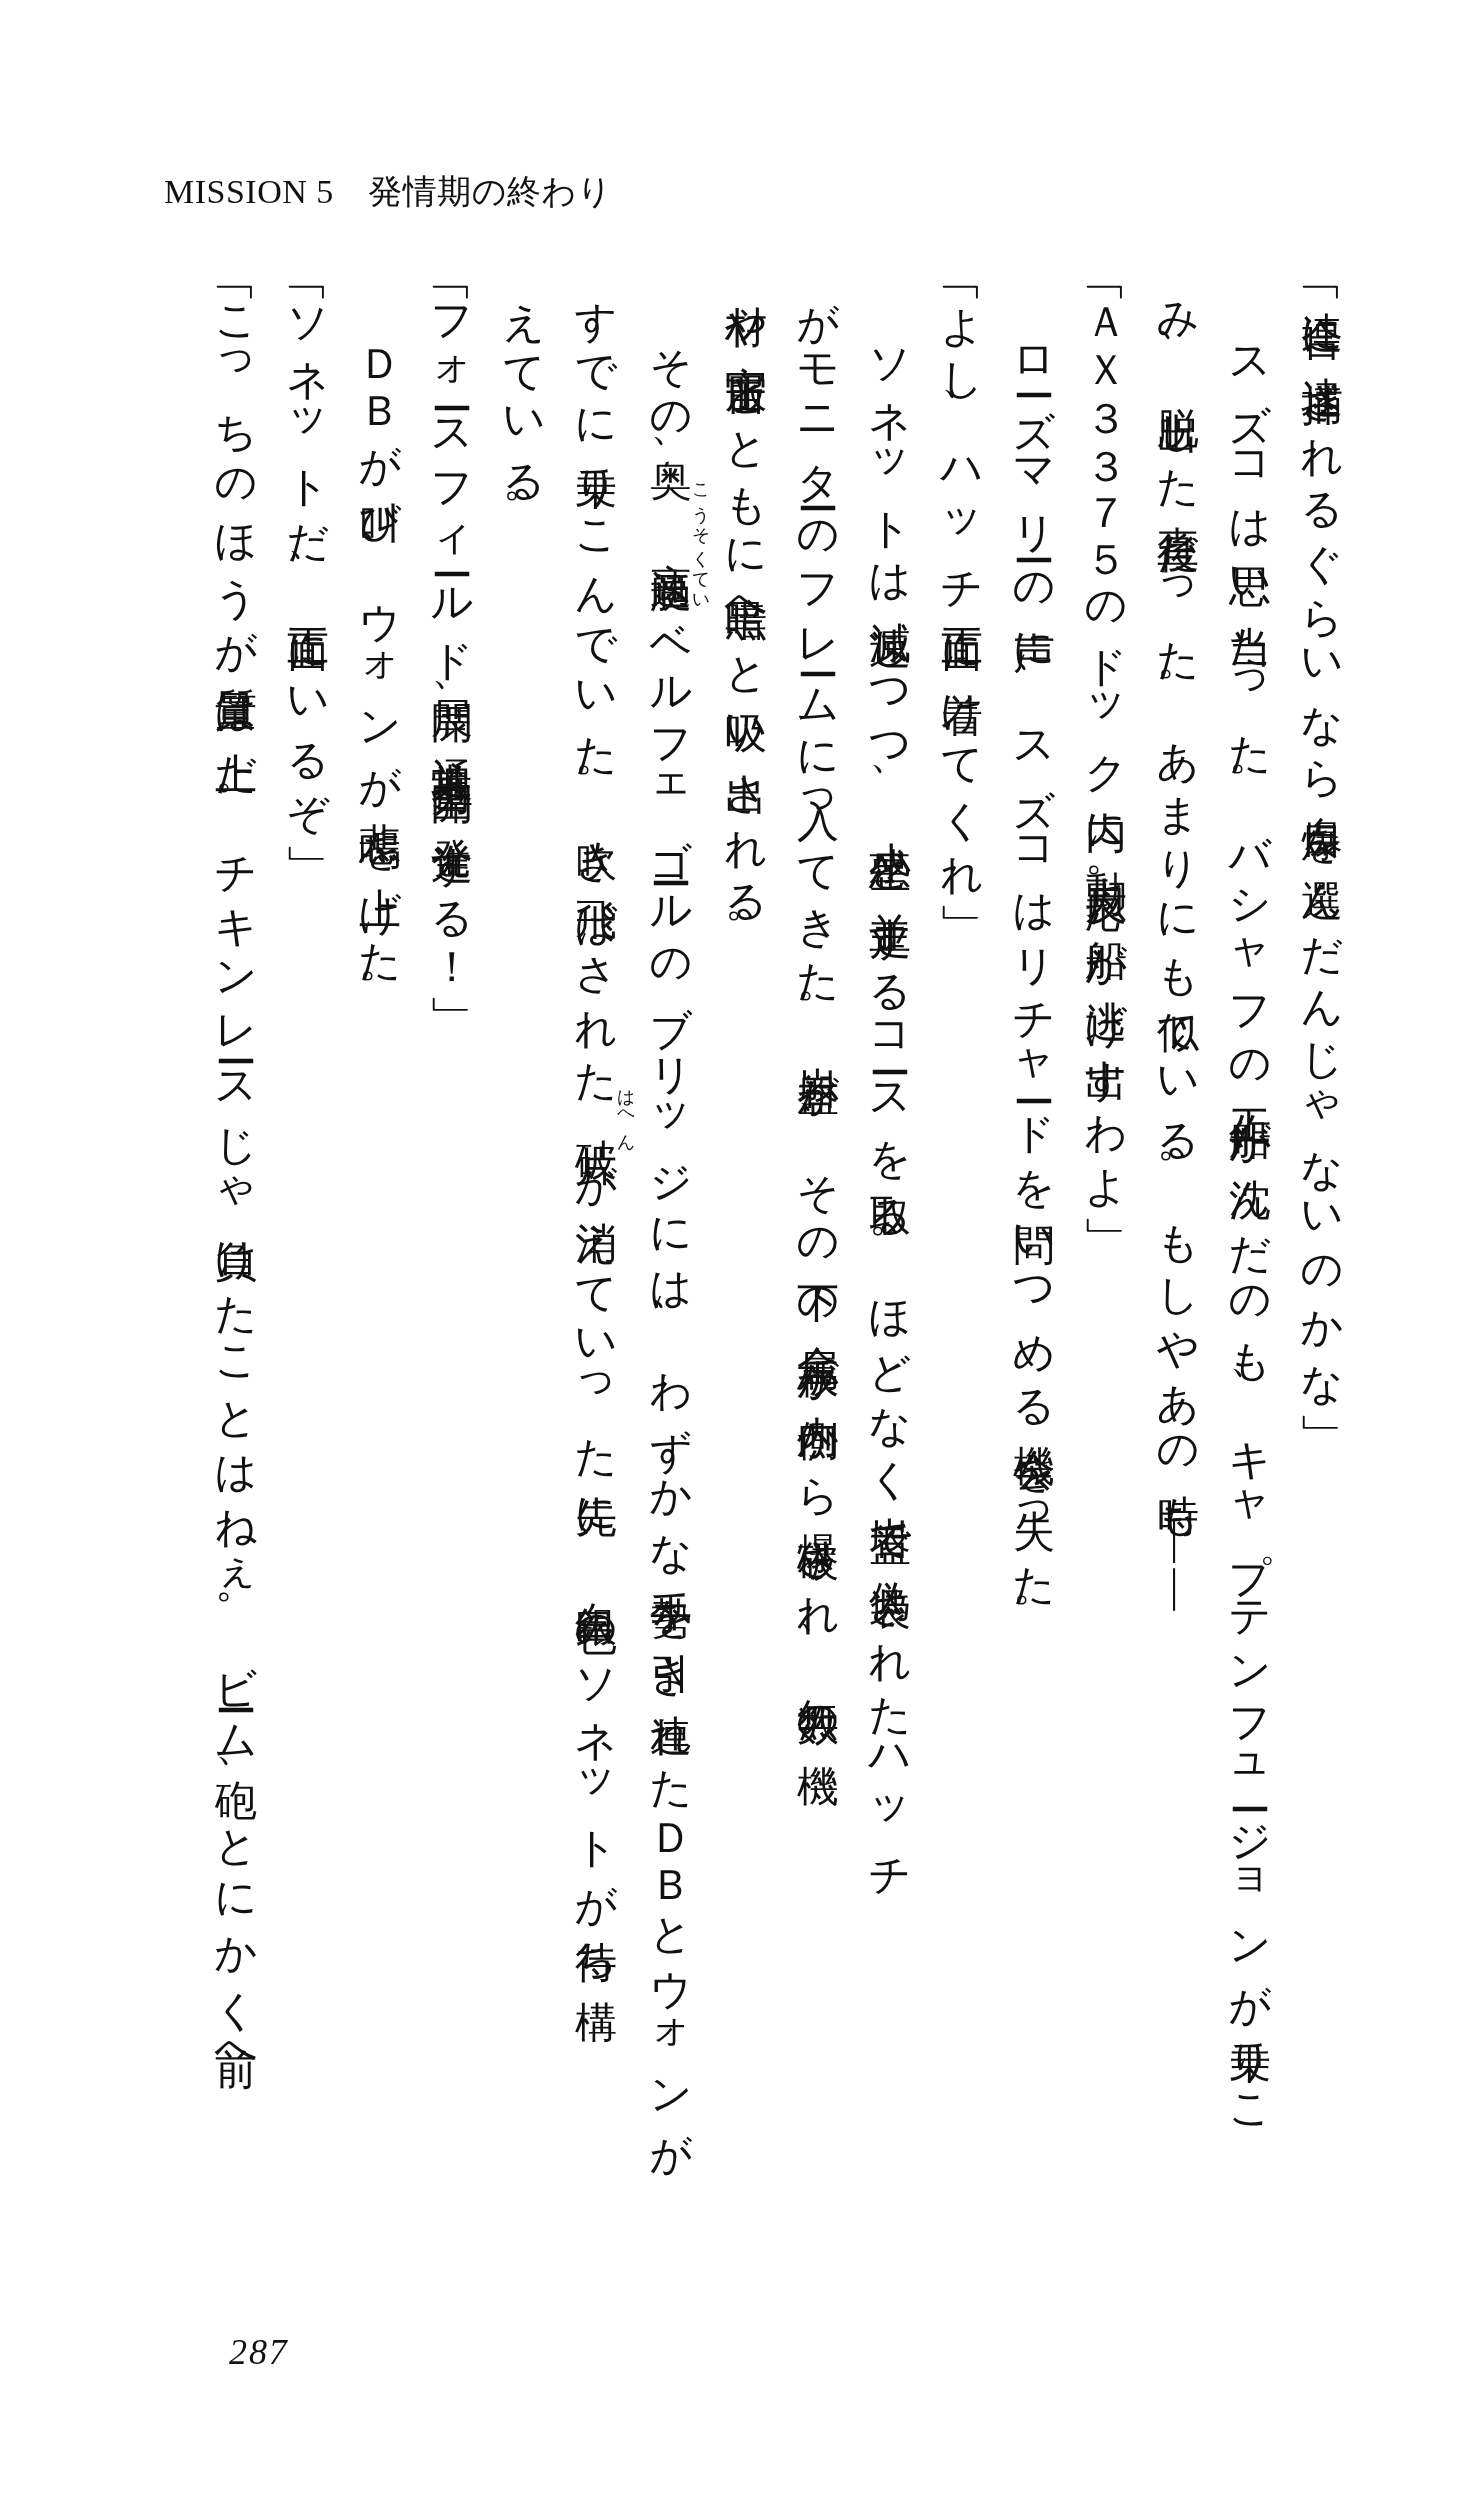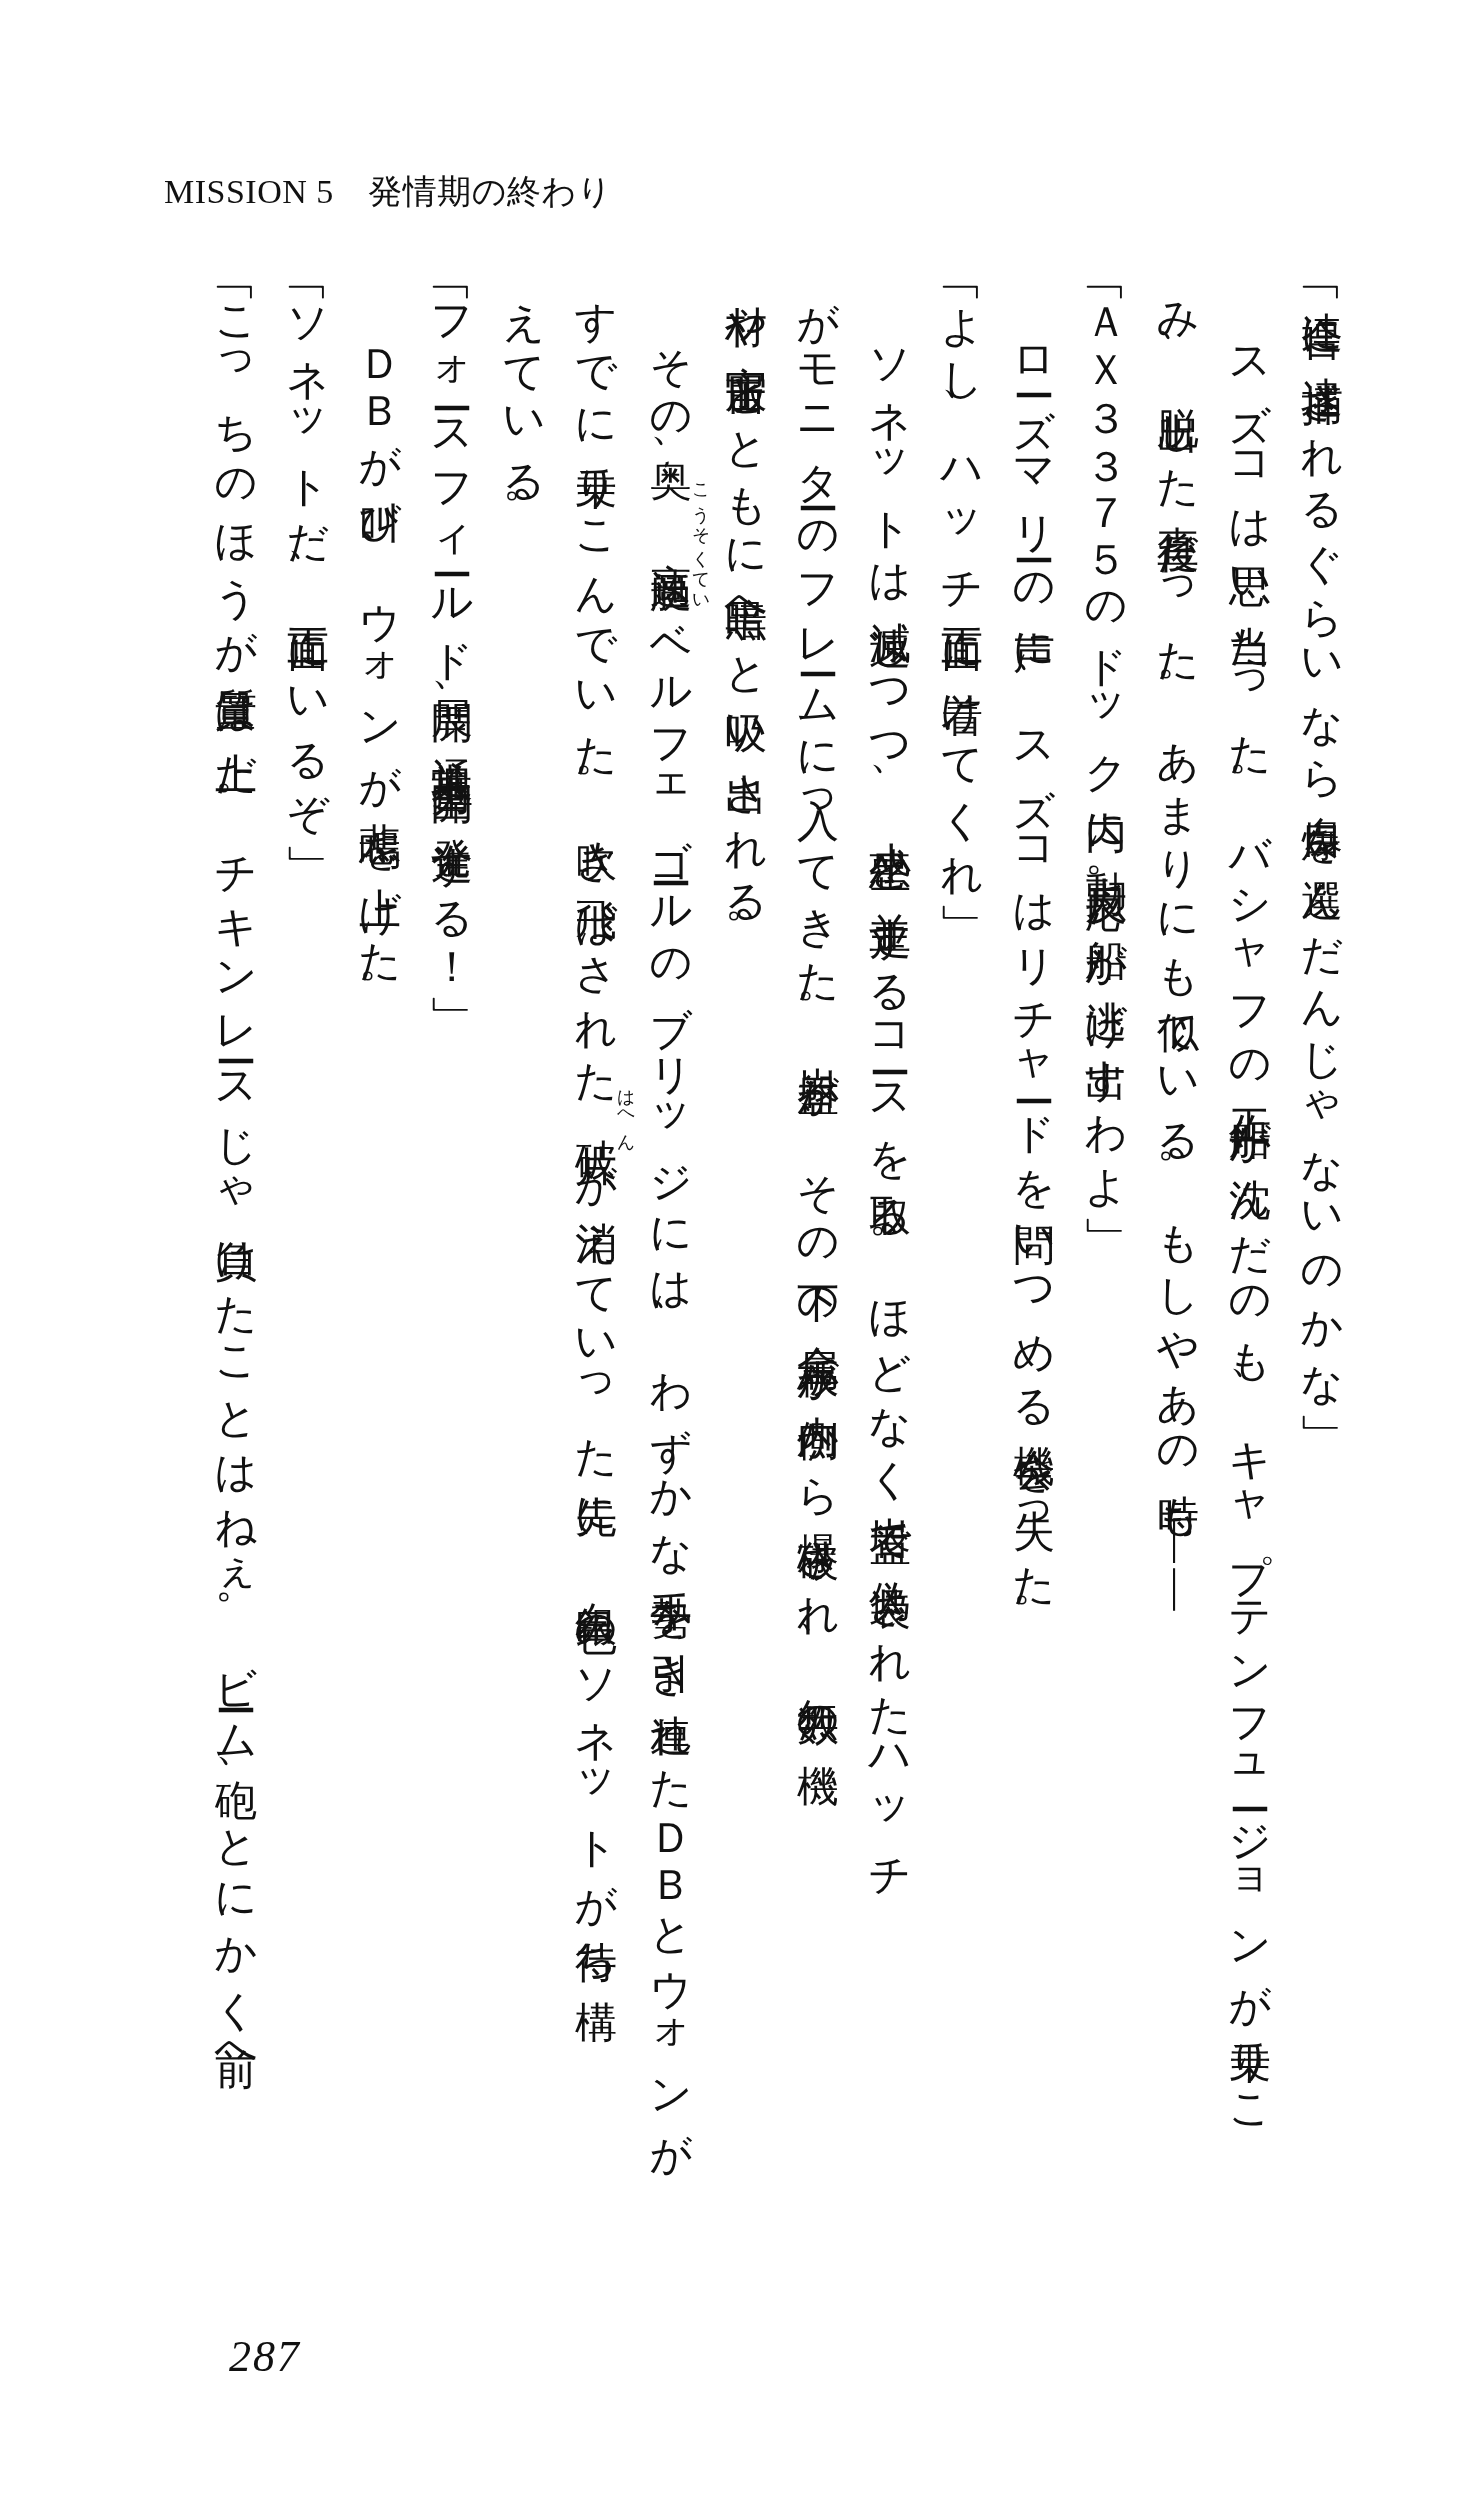--- a/index.html
+++ b/index.html
@@ -46,21 +46,21 @@
     ruby-align: center;
   }
   rt {
     font-size: 17.7px;
     letter-spacing: 1.9px;
   }
   .page-number {
     position: absolute;
     left: 229px;
     top: 2331px;
-    font-size: 44px;
+    font-size: 36px;
     font-style: italic;
     letter-spacing: 1.9px;
   }
 </style>
 </head>
 <body>
 
 <div class="page" style="background: rgb(255, 255, 255); color: rgb(17, 17, 17);">
   <div class="running-head">MISSION 5　発情期の終わり</div>
 

